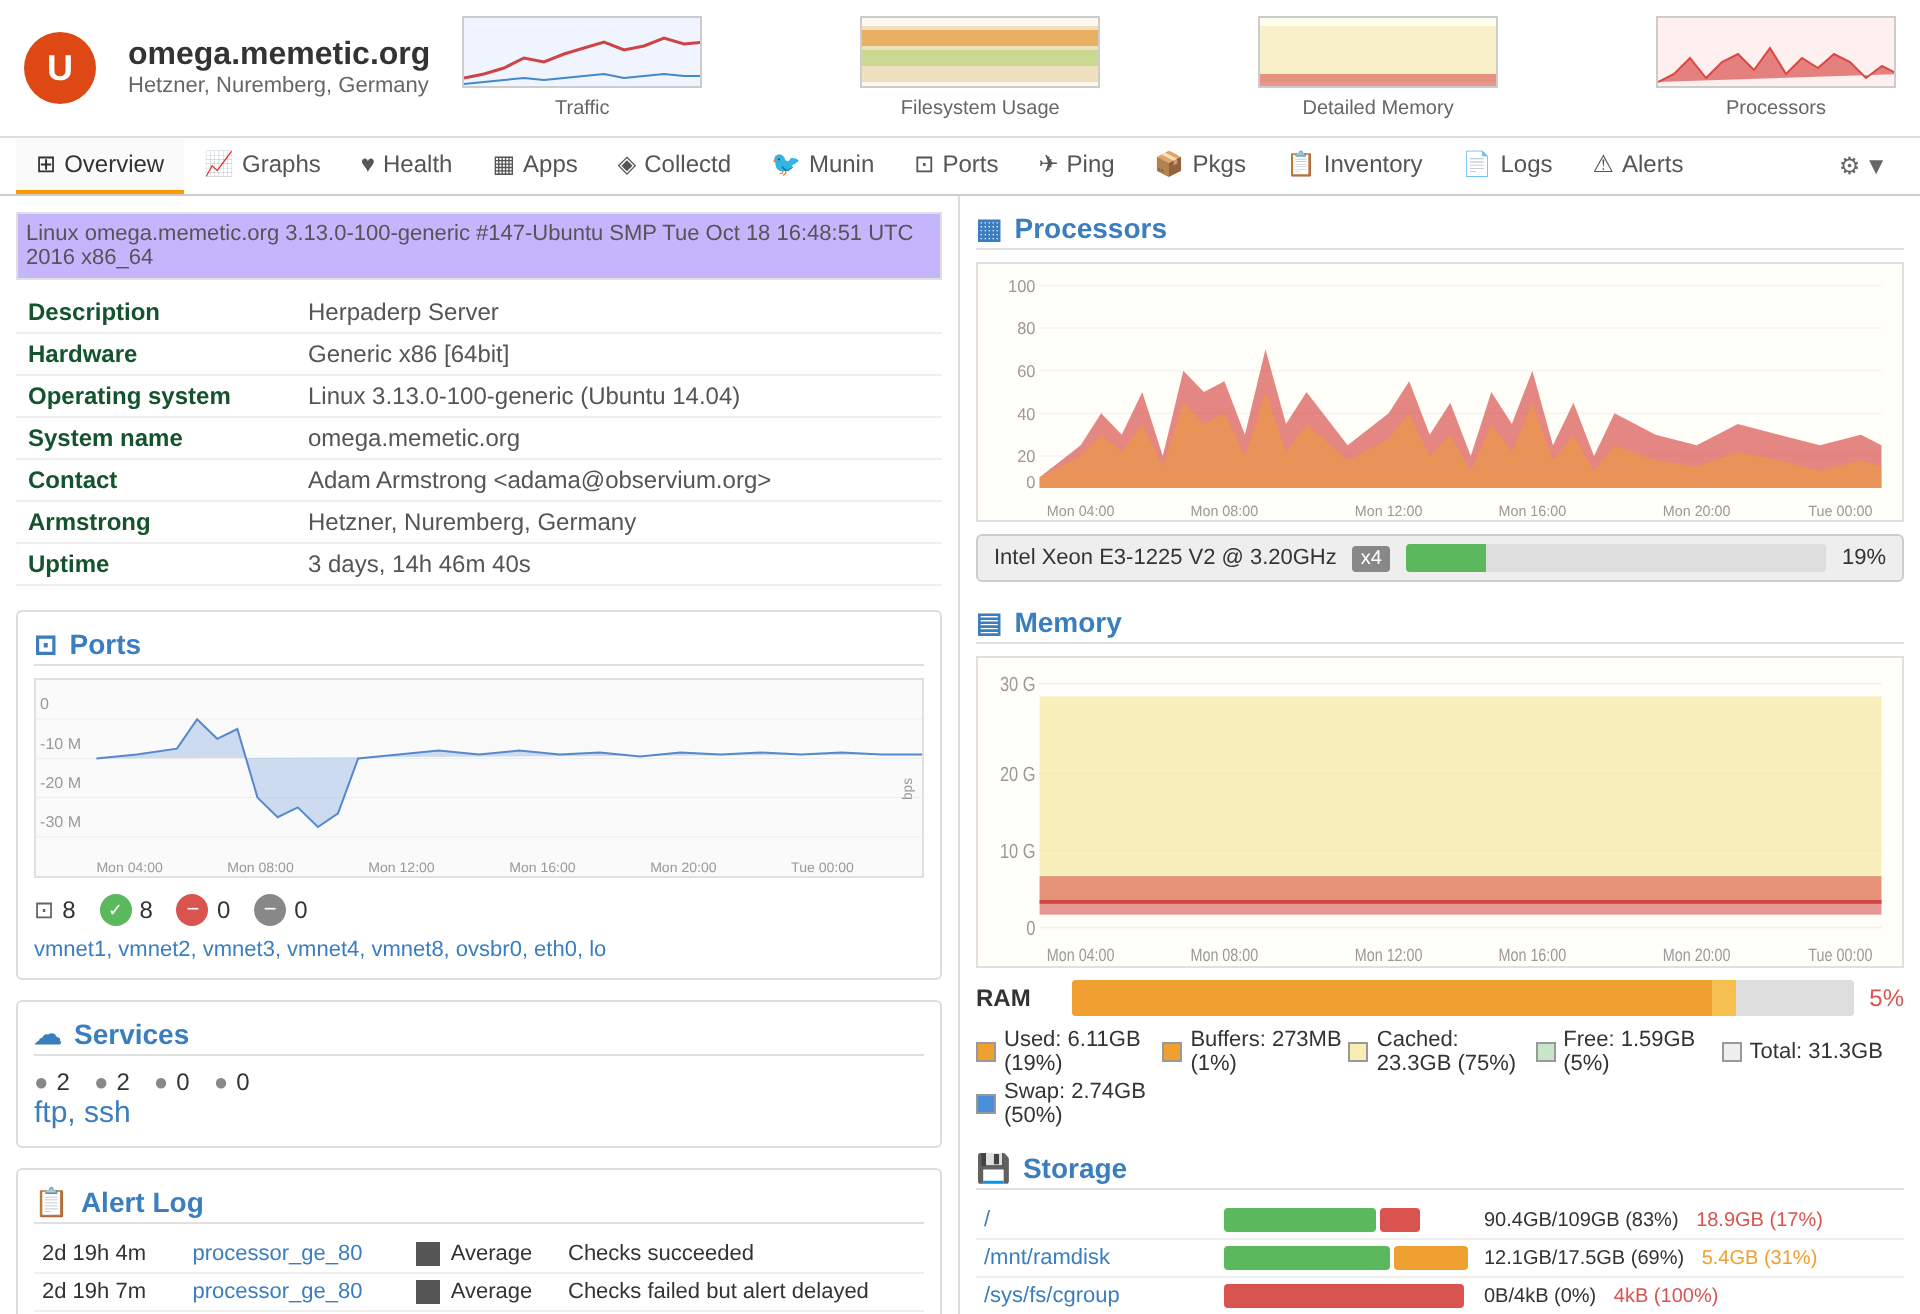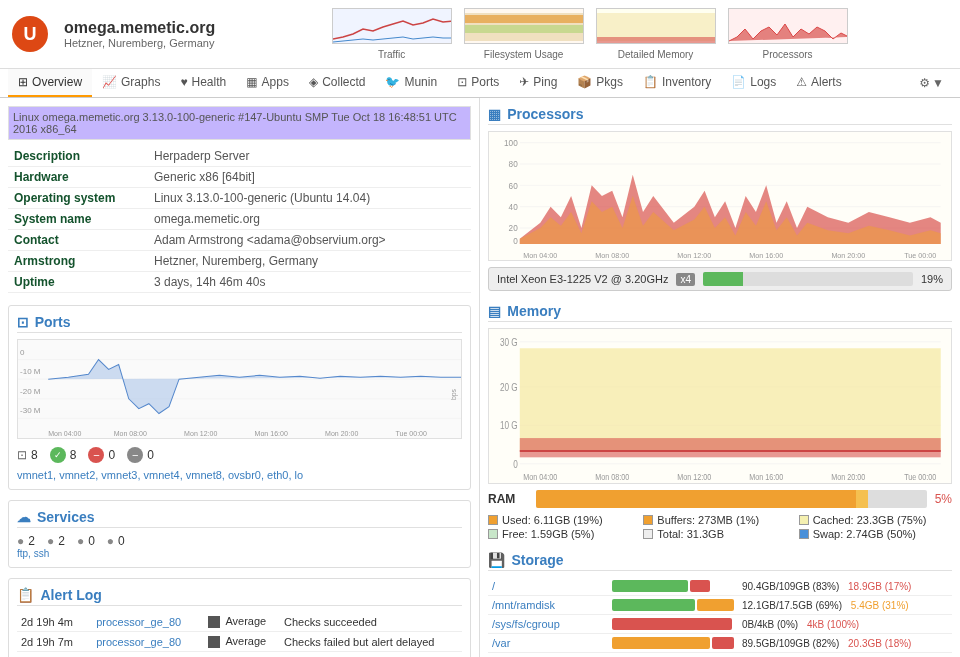--- a/index.html
+++ b/index.html
@@ -4,21 +4,21 @@
   <style>
     * { box-sizing: border-box; margin: 0; padding: 0; }
     body { font-family: Arial, sans-serif; font-size: 12px; background: #f5f5f5; color: #333; }
 
     
     .header { background: #fff; border-bottom: 1px solid #ddd; padding: 8px 12px; display: flex; align-items: center; gap: 16px; }
     .ubuntu-logo { width: 36px; height: 36px; background: #dd4814; border-radius: 50%; display: flex; align-items: center; justify-content: center; color: white; font-size: 18px; font-weight: bold; flex-shrink: 0; }
     .host-info { flex-shrink: 0; }
     .host-info .hostname { font-size: 16px; font-weight: bold; color: #333; }
     .host-info .location { font-size: 11px; color: #666; }
-    .header-graphs { display: flex; gap: 12px; flex: 1; justify-content: center; }
+    .header-graphs { display: flex; gap: 12px; flex: 1; justify-content: space-between; }
     .header-graph-item { text-align: center; }
     .header-graph-item .graph-label { font-size: 10px; color: #666; margin-top: 2px; }
 
     
     .nav { background: #fff; border-bottom: 1px solid #ccc; display: flex; align-items: center; padding: 0 8px; }
     .nav-item { padding: 6px 10px; cursor: pointer; display: flex; align-items: center; gap: 4px; font-size: 12px; color: #555; border-bottom: 2px solid transparent; white-space: nowrap; }
     .nav-item.active { color: #333; border-bottom: 2px solid #f90; background: #fafafa; }
     .nav-spacer { flex: 1; }
     .nav-gear { padding: 6px 8px; cursor: pointer; color: #666; display: flex; align-items: center; gap: 2px; }
 
@@ -45,21 +45,21 @@
     .port-graph { background: #fafafa; border: 1px solid #e0e0e0; height: 100px; margin-bottom: 8px; position: relative; overflow: hidden; }
     
     
     .port-stats { display: flex; gap: 12px; margin-bottom: 6px; flex-wrap: wrap; }
     .port-stat { display: flex; align-items: center; gap: 4px; font-size: 12px; }
     .port-links { font-size: 11px; color: #3a7ebf; }
 
     
     .services-grid { display: flex; gap: 12px; flex-wrap: wrap; }
     .service-stat { display: flex; align-items: center; gap: 4px; font-size: 12px; }
-    .service-links { font-size: 10px; color: #3a7ebf; }
+    .service-links { font-size: 15px; color: #3a7ebf; }
 
     
     .alert-table { width: 100%; border-collapse: collapse; font-size: 11px; }
     .alert-table tr { border-bottom: 1px solid #eee; }
     .alert-table td { padding: 3px 4px; }
 
     
     .r-section { margin-bottom: 12px; }
     .chart-area { background: #fafafa; border: 1px solid #e0e0e0; height: 120px; margin-bottom: 6px; position: relative; overflow: hidden; }
 
@@ -69,21 +69,21 @@
     .cpu-progress { flex: 1; height: 14px; background: #ddd; border-radius: 2px; overflow: hidden; }
     .cpu-progress-fill { height: 100%; background: #5cb85c; }
 
     
     .ram-bar-container { display: flex; align-items: center; gap: 8px; margin-bottom: 6px; }
     .ram-label { font-weight: bold; font-size: 12px; width: 40px; }
     .ram-bar { flex: 1; height: 18px; background: #ddd; border-radius: 2px; overflow: hidden; display: flex; }
     .ram-used { background: #f0a030; }
 
     
-    .ram-details { display: grid; grid-template-columns: 1fr 1fr 1fr; gap: 2px; font-size: 11px; margin-bottom: 8px; }
+    .ram-details { display: grid; grid-template-columns: 1fr 1fr 1fr 1fr 1fr; gap: 2px; font-size: 11px; margin-bottom: 8px; }
     .ram-detail-item { display: flex; align-items: center; gap: 4px; }
     .ram-dot { width: 10px; height: 10px; border: 1px solid #999; flex-shrink: 0; }
 
     
     .storage-table { width: 100%; border-collapse: collapse; font-size: 11px; }
     .storage-table tr { border-bottom: 1px solid #eee; }
     .storage-table td { padding: 3px 4px; }
     .storage-bar-cell { width: 120px; }
 
     

